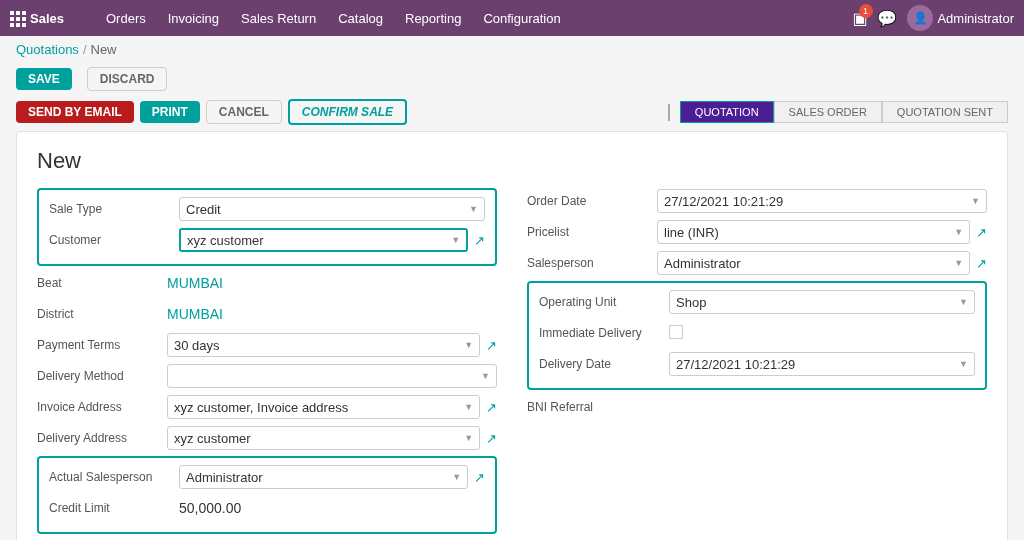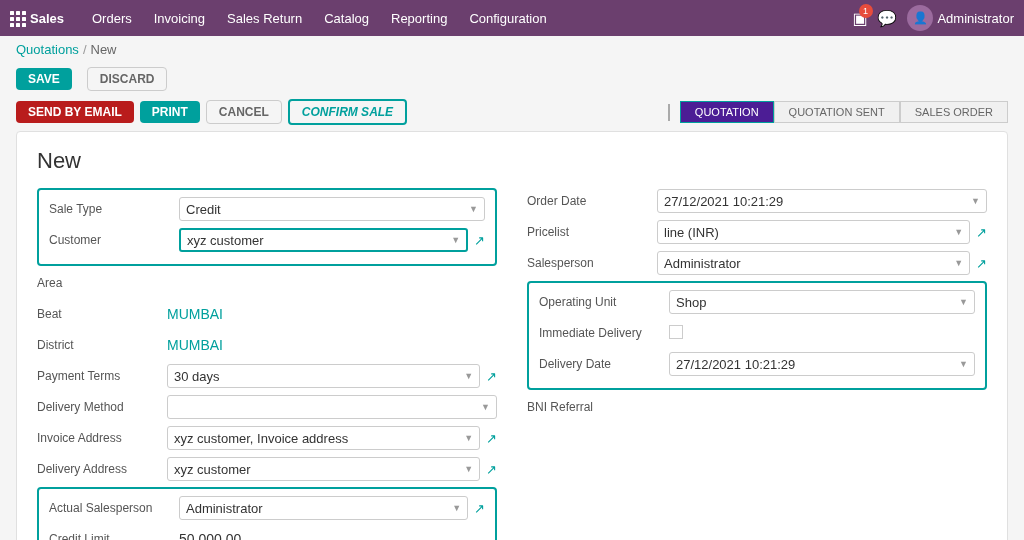--- a/index.html
+++ b/index.html
@@ -11,21 +11,21 @@
       color: white;
       height: 36px;
       display: flex;
       align-items: center;
       padding: 0 10px;
       gap: 8px;
     }
     .topnav-brand {
       display: flex; align-items: center; gap: 6px;
       font-weight: bold; font-size: 15px; color: white;
-      margin-right: 10px;
+      margin-right: 24px;
     }
     .topnav-grid-icon {
       display: grid; grid-template-columns: 1fr 1fr 1fr; gap: 2px; width: 14px; height: 14px;
     }
     .topnav-grid-icon span { background: white; width: 4px; height: 4px; border-radius: 0.5px; }
     .topnav-menu {
       display: flex; gap: 2px; flex: 1;
     }
     .topnav-menu-item {
       color: white; padding: 4px 10px; border-radius: 4px; cursor: pointer; font-size: 13px;
@@ -191,22 +191,22 @@
   <button class="btn btn-email">SEND BY EMAIL</button>
   <button class="btn btn-print">PRINT</button>
   <button class="btn btn-cancel-sm">CANCEL</button>
   <button class="btn btn-confirm">CONFIRM SALE</button>
   <div style="flex:1;"></div>
   <div style="display:flex; align-items:center; gap:0;">
     <div style="margin-right:10px;">
       <span class="chk"></span>
     </div>
     <div class="status-tab active">QUOTATION</div>
+    <div class="status-tab">SALES ORDER</div>
     <div class="status-tab">QUOTATION SENT</div>
-    <div class="status-tab">SALES ORDER</div>
   </div>
 </div>
 
 <div class="main-content">
   <div class="form-title">New</div>
 
   <div class="form-columns">
 
     <div class="form-col">
       <div class="highlighted-section">
@@ -224,24 +224,20 @@
           <div class="field-input">
             <div class="select-box-outline">
               <span>xyz customer</span>
               <span class="chevron">▼</span>
             </div>
             <span class="ext-link">↗</span>
           </div>
         </div>
       </div>
 
-      <div class="field-row">
-        <div class="field-label">Area</div>
-        <div class="field-value"></div>
-      </div>
       <div class="field-row">
         <div class="field-label">Beat</div>
         <div class="field-value text-teal">MUMBAI</div>
       </div>
       <div class="field-row">
         <div class="field-label">District</div>
         <div class="field-value text-teal">MUMBAI</div>
       </div>
       <div class="field-row">
         <div class="field-label">Payment Terms</div>

